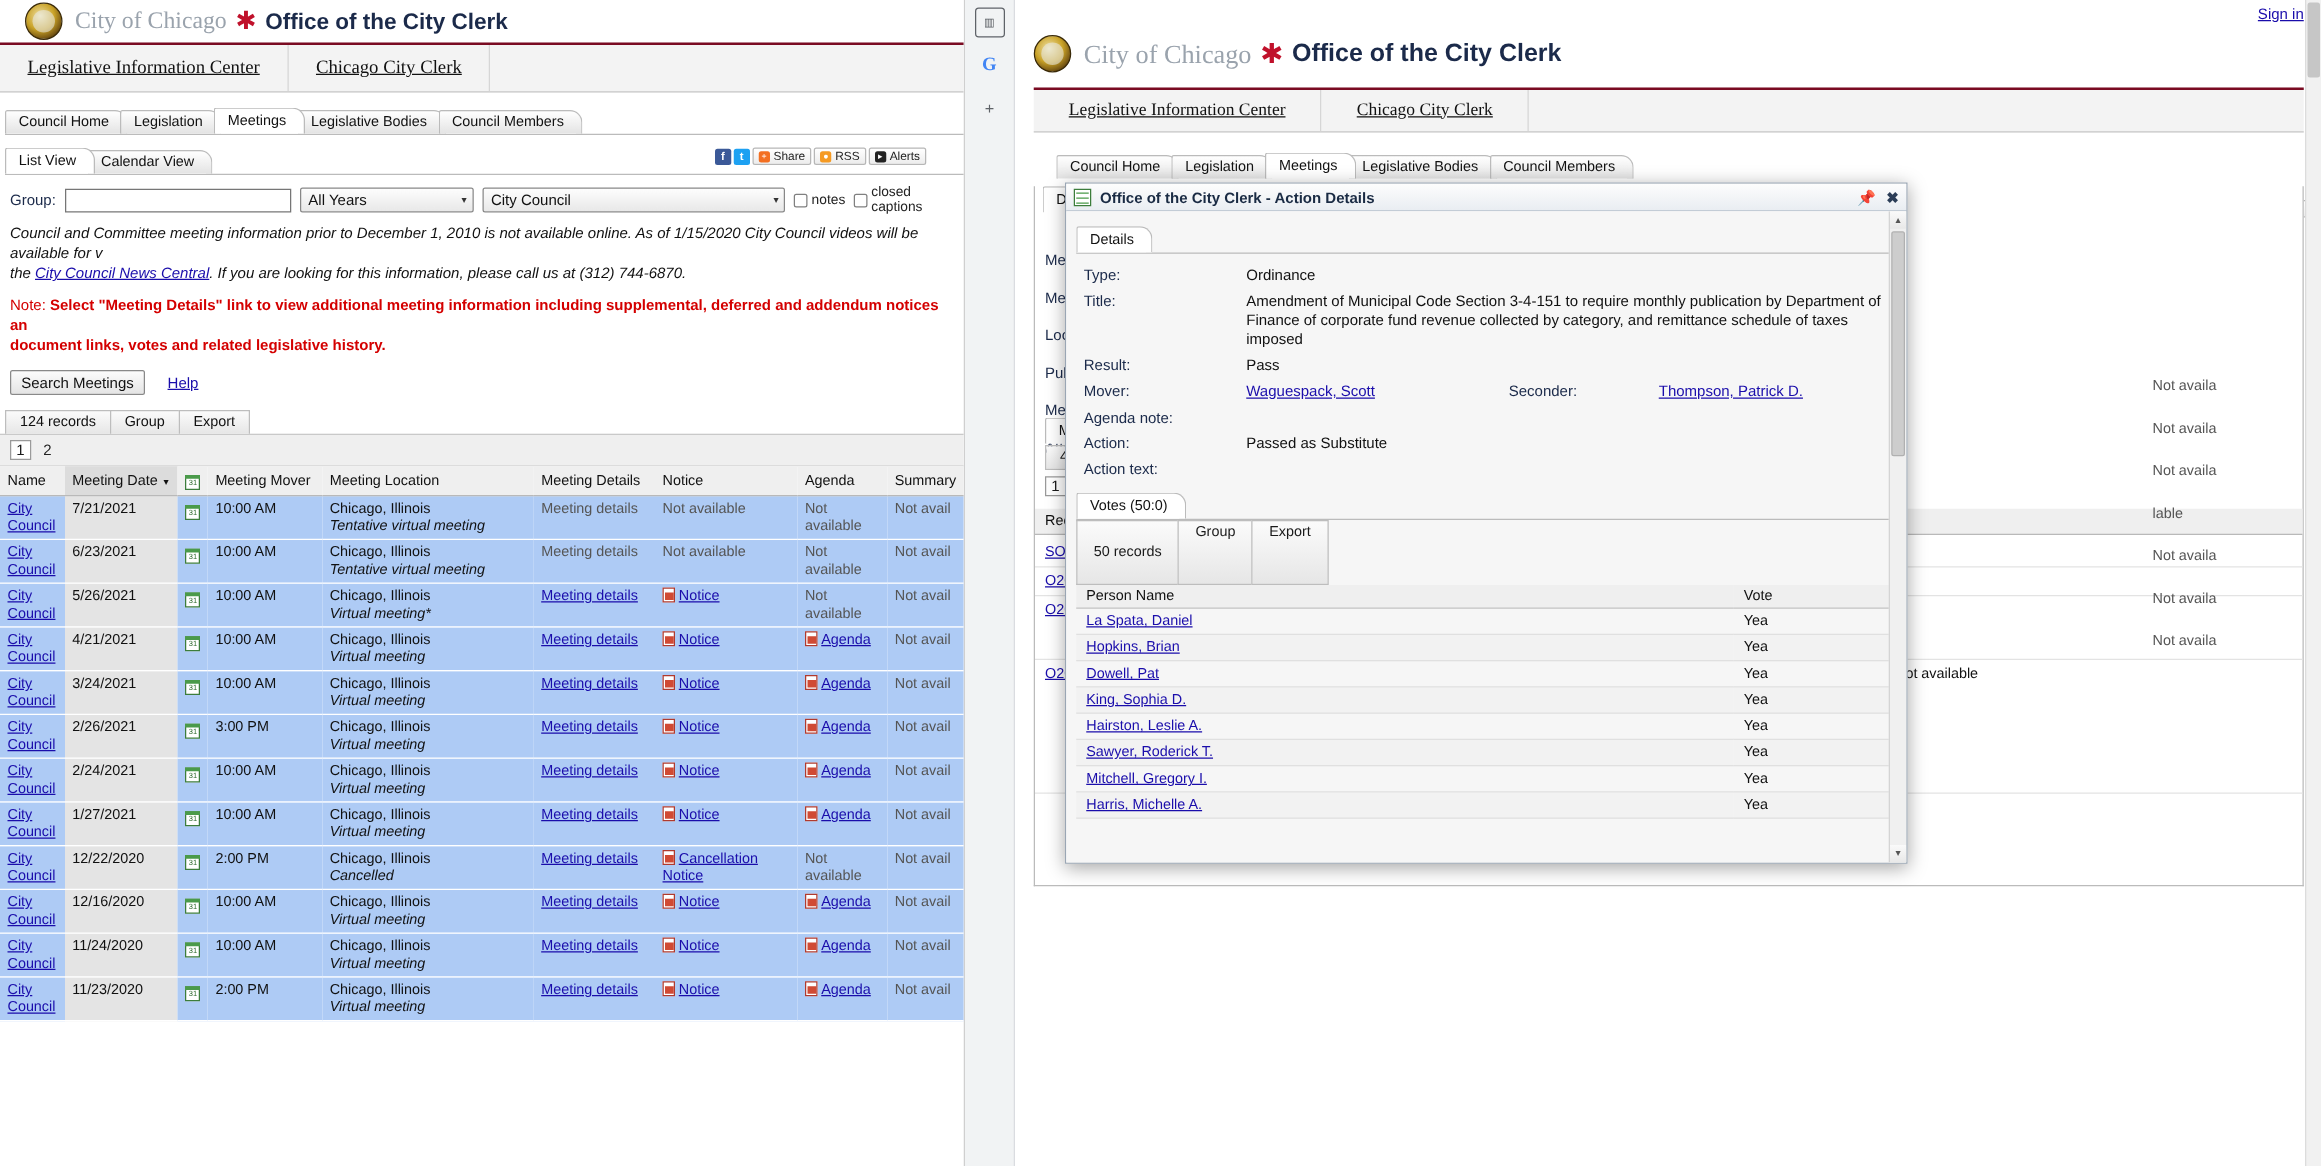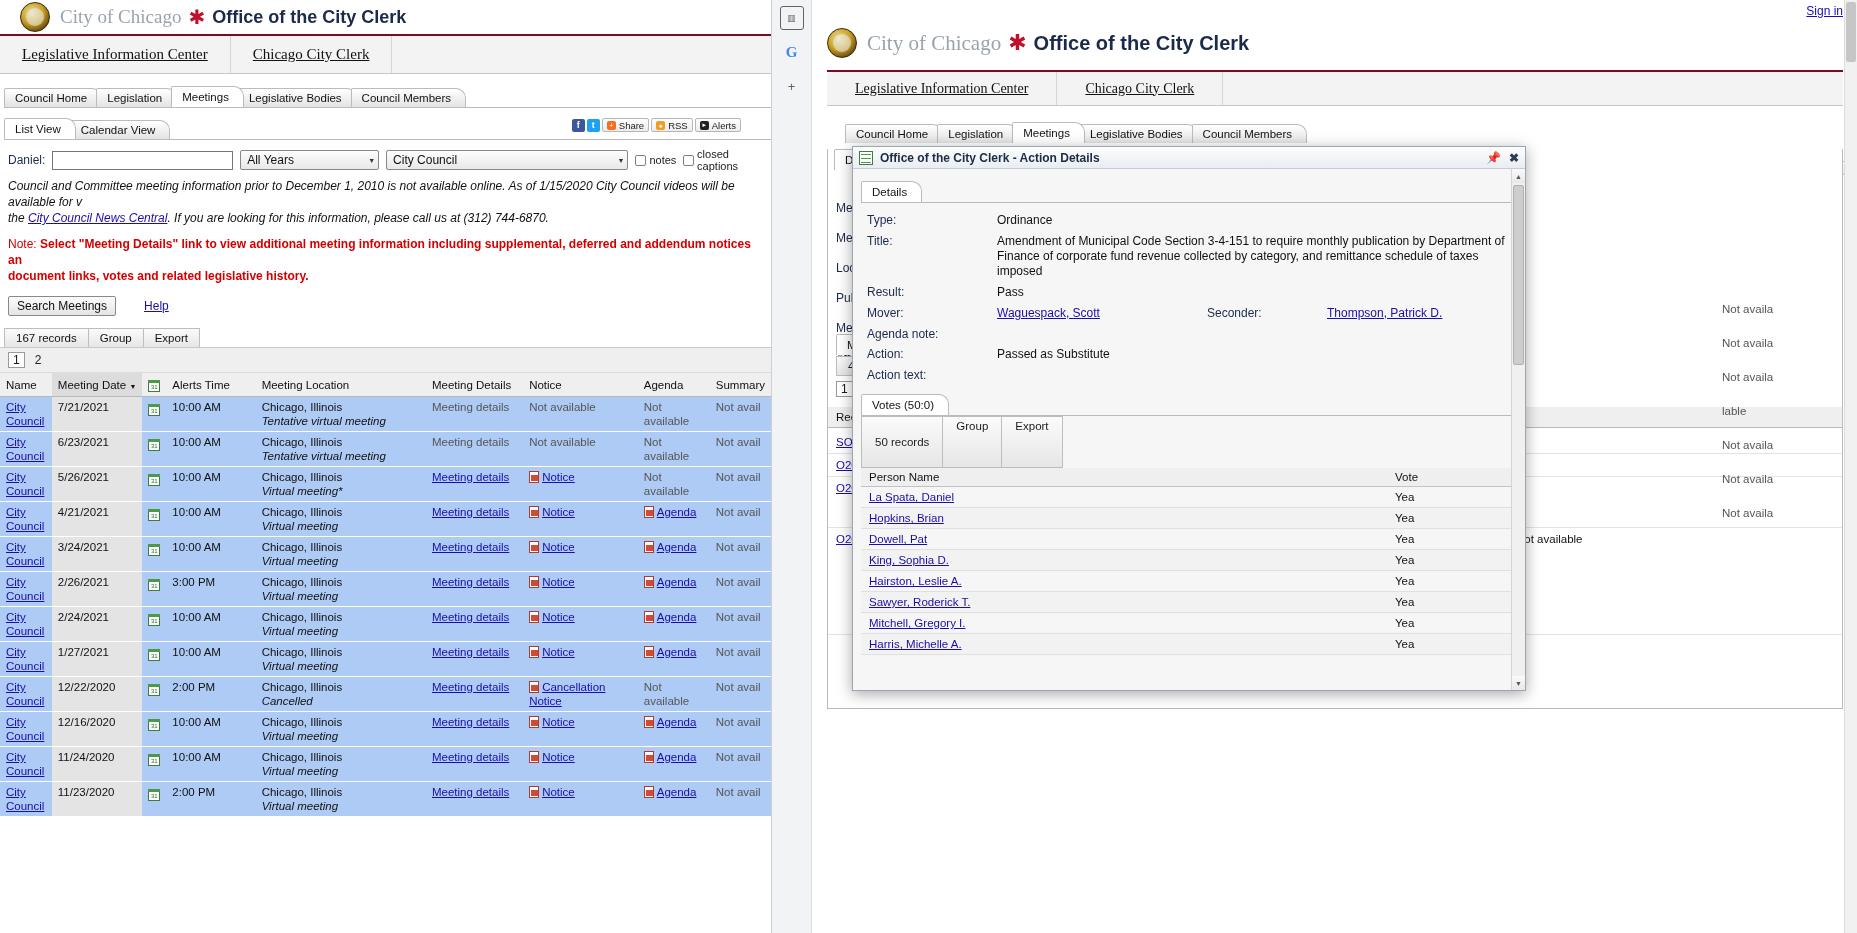--- a/index.html
+++ b/index.html
@@ -97,21 +97,21 @@
   }
   .sel .caret { font-size: 7px; color: #333; margin-left: 8px; }
   .cbwrap { display: flex; align-items: center; gap: 3px; font-size: 11px; color: #222; }
   .cb { width: 11px; height: 11px; border: 1px solid #808080; background: #fff; border-radius: 2px; }
 
   .notice-text { padding: 6px 8px 0 8px; font-size: 12px; line-height: 16px; color: #111; max-width: 760px; font-style: italic; }
   .note-red { padding: 10px 8px 0 8px; font-size: 12px; line-height: 16px; color: #d40000; }
   .note-red .lead { color: #d40000; }
   .note-red b { font-weight: bold; }
 
-  .btnrow { padding: 12px 0 0 8px; display: flex; align-items: center; gap: 28px; }
+  .btnrow { padding: 12px 0 0 8px; display: flex; align-items: center; gap: 18px; }
   .btn {
     border: 1px solid #898989; background: linear-gradient(#fcfcfc,#e4e4e4);
     padding: 2px 8px; font-size: 12px; border-radius: 2px; cursor: pointer; color: #111;
   }
 
   .toolbar { display: flex; margin: 12px 0 0 4px; align-items: flex-end; }
   .toolbar .tb {
     border: 1px solid #bdbdbd; border-bottom: none;
     background: linear-gradient(#fbfbfb,#e6e6e6);
     padding: 3px 11px; font-size: 11.5px; cursor: pointer; color: #111;
@@ -285,21 +285,21 @@
         <span>Alerts</span>
       </span>
   </div>
 
   <div class="subtabrow tabrow-underline">
     <div class="tab active">List View</div>
     <div class="tab">Calendar View</div>
   </div>
 
   <div class="search-bar">
-    <label>Daniel:</label>
+    <label>Group:</label>
     <input class="txtin" type="text" value="" style="">
     <div class="sel" style="width:142px">
       <span>All Years</span>
         <span class="caret">▼</span>
     </div>
     <div class="sel" style="width:248px">
       <span>City Council</span>
         <span class="caret">▼</span>
     </div>
     <span class="cbwrap">
@@ -321,42 +321,42 @@
     <span class="lead">Note: </span><b>Select "Meeting Details" link to view additional meeting information including supplemental, deferred and addendum notices an</b><br>
     <b>document links, votes and related legislative history.</b>
   </div>
 
   <div class="btnrow">
     <button class="btn">Search Meetings</button>
     <a>Help</a>
   </div>
 
   <div class="toolbar">
-    <div class="tb">167 records</div>
+    <div class="tb">124 records</div>
     <div class="tb">Group</div>
     <div class="tb">Export</div>
   </div>
 
   <div class="pager">
     <span class="pg cur">1</span>
     <span class="pg plain">2</span>
   </div>
 
   <table class="grid">
     <thead>
       <tr>
         <th style="width:52px">Name</th>
         <th class="sorted" style="width:80px">
           <span>Meeting Date</span>
           <span style="font-size:7px">▼</span>
         </th>
         <th style="width:24px">
           <span class="cal-ico">31</span>
         </th>
-        <th style="width:92px">Alerts Time</th>
+        <th style="width:92px">Meeting Mover</th>
         <th style="width:180px">Meeting Location</th>
         <th style="width:98px">Meeting Details</th>
         <th style="width:120px">Notice</th>
         <th style="width:74px">Agenda</th>
         <th>Summary</th>
       </tr>
     </thead>
     <tbody>
         <tr>
           <td><a>City Council</a></td>

